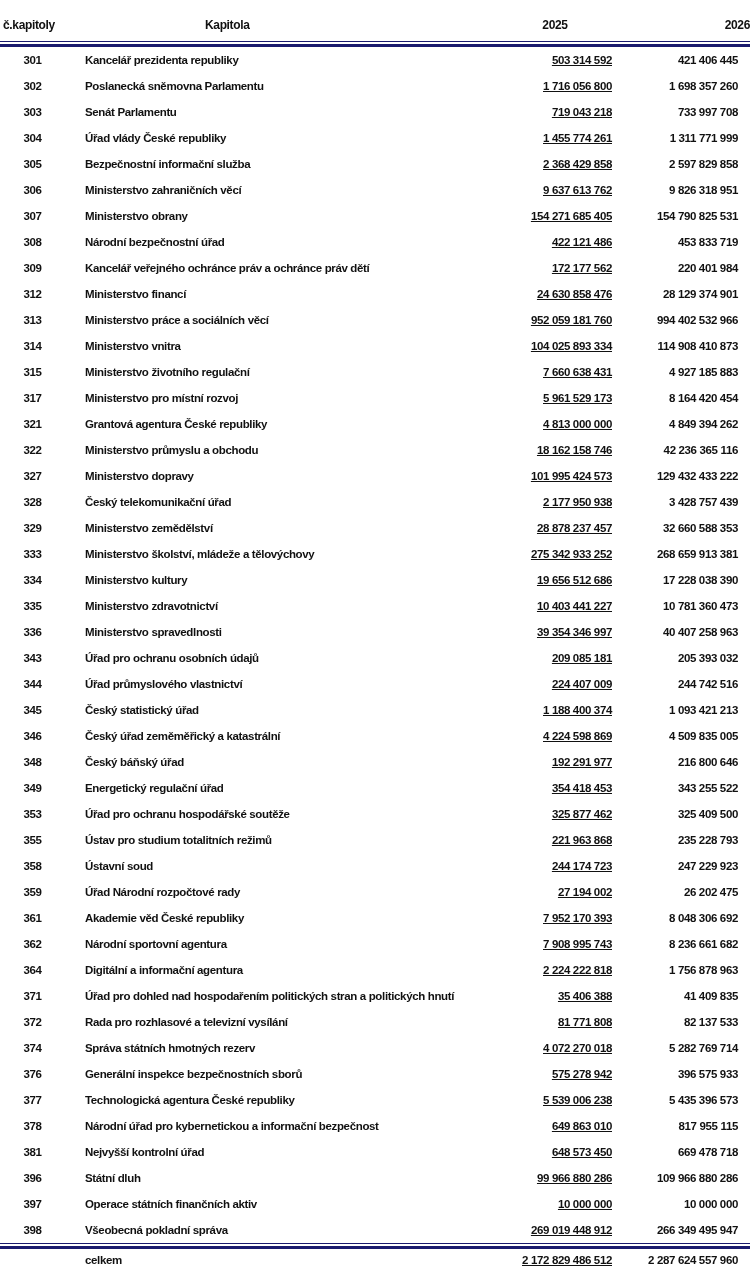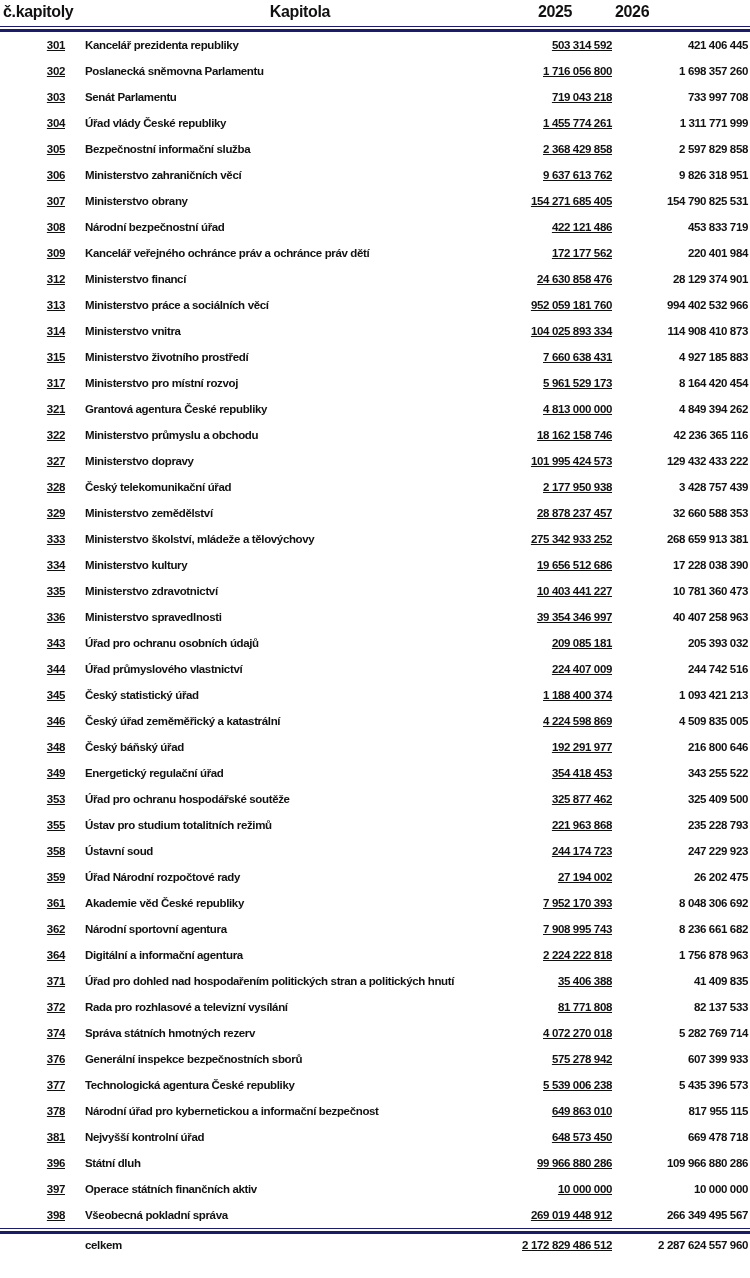--- a/index.html
+++ b/index.html
@@ -26,34 +26,34 @@
     padding:0;
     white-space:nowrap;
     overflow:visible;
     font-size:11.5px;
     letter-spacing:-0.35px;
     vertical-align:middle;
     color:var(--text);
   }
   thead th{
     height:23px;
-    font-size:16px;
+    font-size:12px;
     vertical-align:top;
-    padding-top:3px;
+    padding-top:18px;
   }
   .h-num{ text-align:left; padding-left:3px; }
-  .h-name{ text-align:center; padding-left:140px; }
+  .h-name{ text-align:left; padding-left:140px; }
   .h-2025{ text-align:center; padding-left:100px; }
-  .h-2026{ text-align:left; }
+  .h-2026{ text-align:right; }
 
   tbody tr.data-row td{ height:26px; }
-  .c-num{ text-align:right;text-decoration:underline; }
+  .c-num{ text-align:center; }
   .c-name{ padding-left:20px; }
   .c-v25{ text-align:right; padding-right:3px;text-decoration:underline; }
-  .c-v26{ text-align:right; padding-right:2px; }
+  .c-v26{ text-align:right; padding-right:12px; }
 
   tr.rule-row td{ height:6px; line-height:0; }
   .double-rule{
     height:2px;
     border-top:1px solid var(--rule);
     border-bottom:3px solid var(--rule);
     background:#ffffff;
   }
   tr.total-row td{ height:22px; vertical-align:middle; }
 </style>
@@ -160,21 +160,21 @@
 
   <tr class="data-row">
     <td class="c-num">314</td>
     <td class="c-name">Ministerstvo vnitra</td>
     <td class="c-v25">104 025 893 334</td>
     <td class="c-v26">114 908 410 873</td>
   </tr>
 
   <tr class="data-row">
     <td class="c-num">315</td>
-    <td class="c-name">Ministerstvo životního prostředí</td>
+    <td class="c-name">Ministerstvo životního regulační</td>
     <td class="c-v25">7 660 638 431</td>
     <td class="c-v26">4 927 185 883</td>
   </tr>
 
   <tr class="data-row">
     <td class="c-num">317</td>
     <td class="c-name">Ministerstvo pro místní rozvoj</td>
     <td class="c-v25">5 961 529 173</td>
     <td class="c-v26">8 164 420 454</td>
   </tr>
@@ -352,21 +352,21 @@
     <td class="c-name">Správa státních hmotných rezerv</td>
     <td class="c-v25">4 072 270 018</td>
     <td class="c-v26">5 282 769 714</td>
   </tr>
 
 
   <tr class="data-row">
     <td class="c-num">376</td>
     <td class="c-name">Generální inspekce bezpečnostních sborů</td>
     <td class="c-v25">575 278 942</td>
-    <td class="c-v26">607 399 933</td>
+    <td class="c-v26">396 575 933</td>
   </tr>
 
   <tr class="data-row">
     <td class="c-num">377</td>
     <td class="c-name">Technologická agentura České republiky</td>
     <td class="c-v25">5 539 006 238</td>
     <td class="c-v26">5 435 396 573</td>
   </tr>
 
   <tr class="data-row">
@@ -394,21 +394,21 @@
     <td class="c-num">397</td>
     <td class="c-name">Operace státních finančních aktiv</td>
     <td class="c-v25">10 000 000</td>
     <td class="c-v26">10 000 000</td>
   </tr>
 
   <tr class="data-row">
     <td class="c-num">398</td>
     <td class="c-name">Všeobecná pokladní správa</td>
     <td class="c-v25">269 019 448 912</td>
-    <td class="c-v26">266 349 495 567</td>
+    <td class="c-v26">266 349 495 947</td>
   </tr>
 </tbody>
   <tfoot>
     <tr class="rule-row">
       <td colspan="4">
           <div class="double-rule"></div>
         </td>
     </tr>
     <tr class="total-row">
       <td class="c-num"></td>

